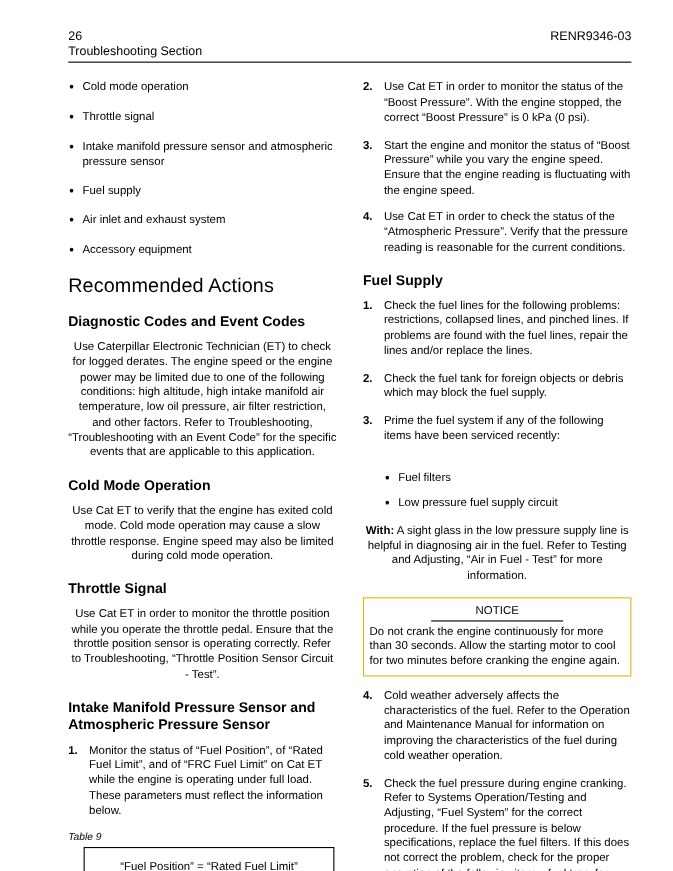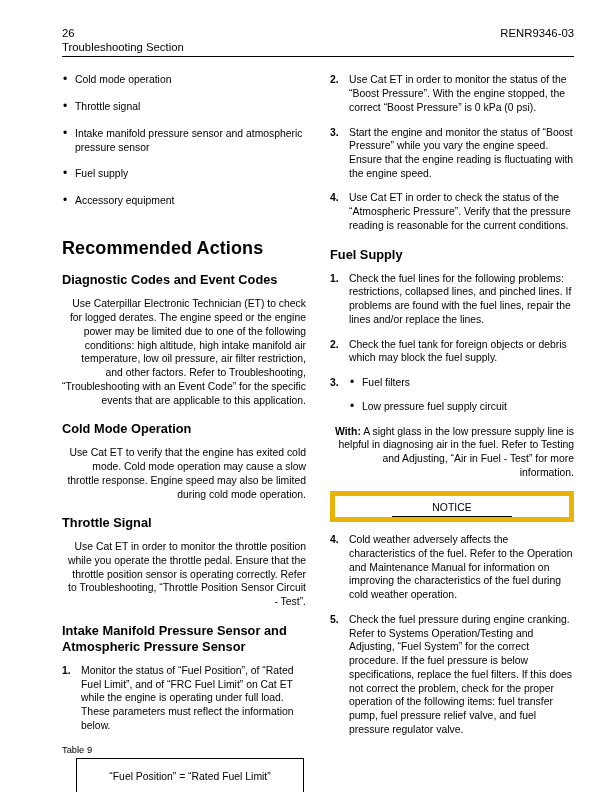--- a/index.html
+++ b/index.html
@@ -49,26 +49,26 @@
     gap: 24px;
   }
   .col {
     width: 248px;
     font-size: 7.8pt;
     line-height: 1.32;
   }
   
   p {
     margin: 0 0 9px 0;
-    text-align: right;
+    text-align: center;
   }
   h1.section-title {
     font-size: 13.5pt;
-    font-weight: bold;
-    margin: 29px 0 12px 0;
+    font-weight: normal;
+    margin: 14px 0 12px 0;
     letter-spacing: 0.1px;
   }
   h2.sub-title {
     font-size: 9.6pt;
     font-weight: bold;
     margin: 14px 0 9px 0;
     line-height: 1.25;
   }
   h2.sub-title.first {
     margin-top: 0;
@@ -102,21 +102,21 @@
     margin-bottom: 11px;
     line-height: 1.32;
   }
   .num-list > li .num {
     position: absolute;
     left: 0;
     top: 0;
     font-weight: bold;
   }
   .sub-bullets {
-    margin: 9px 0 0 0;
+    margin: 24px 0 0 0;
     padding: 0;
     list-style: none;
   }
   .sub-bullets li {
     position: relative;
     padding-left: 13px;
     margin-bottom: 10px;
     line-height: 1.32;
   }
   .sub-bullets li:before {
@@ -126,33 +126,34 @@
     top: -1px;
     font-size: 9pt;
   }
   .note-para b {
     font-weight: bold;
   }
   
   .table-caption {
     font-size: 7pt;
     margin: 10px 0 2px 0;
+    font-style: italic;
   }
   .bordered-box {
     border: 1px solid #000;
     padding: 10px 8px 11px 8px;
     text-align: center;
     font-size: 7.8pt;
     line-height: 1.45;
     margin-left: 14px;
     margin-right: 2px;
   }
   
   .notice-box {
-    border: 5px solid #eab308;
+    border: 1px solid #eab308;
     margin: 12px 0 11px 0;
     padding: 0;
   }
   .notice-title {
     text-align: center;
     font-size: 7.8pt;
     padding: 2px 0 1px 0;
     border-bottom: 1px solid #000;
     width: 120px;
     margin: 3px auto 0 auto;
@@ -181,20 +182,21 @@
 
   <div class="columns">
 
     <div class="col">
 
       <ul class="bullet-list">
         <li>Cold mode operation</li>
         <li>Throttle signal</li>
         <li>Intake manifold pressure sensor and atmospheric pressure sensor</li>
         <li>Fuel supply</li>
+        <li>Air inlet and exhaust system</li>
         <li>Accessory equipment</li>
       </ul>
 
       <h1 class="section-title">Recommended Actions</h1>
 
       <h2 class="sub-title first">Diagnostic Codes and Event Codes</h2>
       <p>Use Caterpillar Electronic Technician (ET) to check for logged derates. The engine speed or the engine power may be limited due to one of the following conditions: high altitude, high intake manifold air temperature, low oil pressure, air filter restriction, and other factors. Refer to Troubleshooting, “Troubleshooting with an Event Code” for the specific events that are applicable to this application.</p>
 
       <h2 class="sub-title">Cold Mode Operation</h2>
       <p>Use Cat ET to verify that the engine has exited cold mode. Cold mode operation may cause a slow throttle response. Engine speed may also be limited during cold mode operation.</p>
@@ -242,31 +244,33 @@
         <li>
           <span class="num">1.</span>
           <span>Check the fuel lines for the following problems: restrictions, collapsed lines, and pinched lines. If problems are found with the fuel lines, repair the lines and/or replace the lines.</span>
         </li>
         <li>
           <span class="num">2.</span>
           <span>Check the fuel tank for foreign objects or debris which may block the fuel supply.</span>
         </li>
         <li>
           <span class="num">3.</span>
+          <span>Prime the fuel system if any of the following items have been serviced recently:</span>
           <ul class="sub-bullets">
             <li>Fuel filters</li>
             <li>Low pressure fuel supply circuit</li>
           </ul>
         </li>
       </ol>
 
       <p class="note-para"><b>With:</b><span> A sight glass in the low pressure supply line is helpful in diagnosing air in the fuel. Refer to Testing and Adjusting, “Air in Fuel - Test” for more information.</span></p>
 
       <div class="notice-box">
         <div class="notice-title">NOTICE</div>
+        <div class="notice-body">Do not crank the engine continuously for more than 30 seconds. Allow the starting motor to cool for two minutes before cranking the engine again.</div>
       </div>
 
       <ol class="num-list">
         <li>
           <span class="num">4.</span>
           <span>Cold weather adversely affects the characteristics of the fuel. Refer to the Operation and Maintenance Manual for information on improving the characteristics of the fuel during cold weather operation.</span>
         </li>
         <li>
           <span class="num">5.</span>
           <span>Check the fuel pressure during engine cranking. Refer to Systems Operation/Testing and Adjusting, “Fuel System” for the correct procedure. If the fuel pressure is below specifications, replace the fuel filters. If this does not correct the problem, check for the proper operation of the following items: fuel transfer pump, fuel pressure relief valve, and fuel pressure regulator valve.</span>

